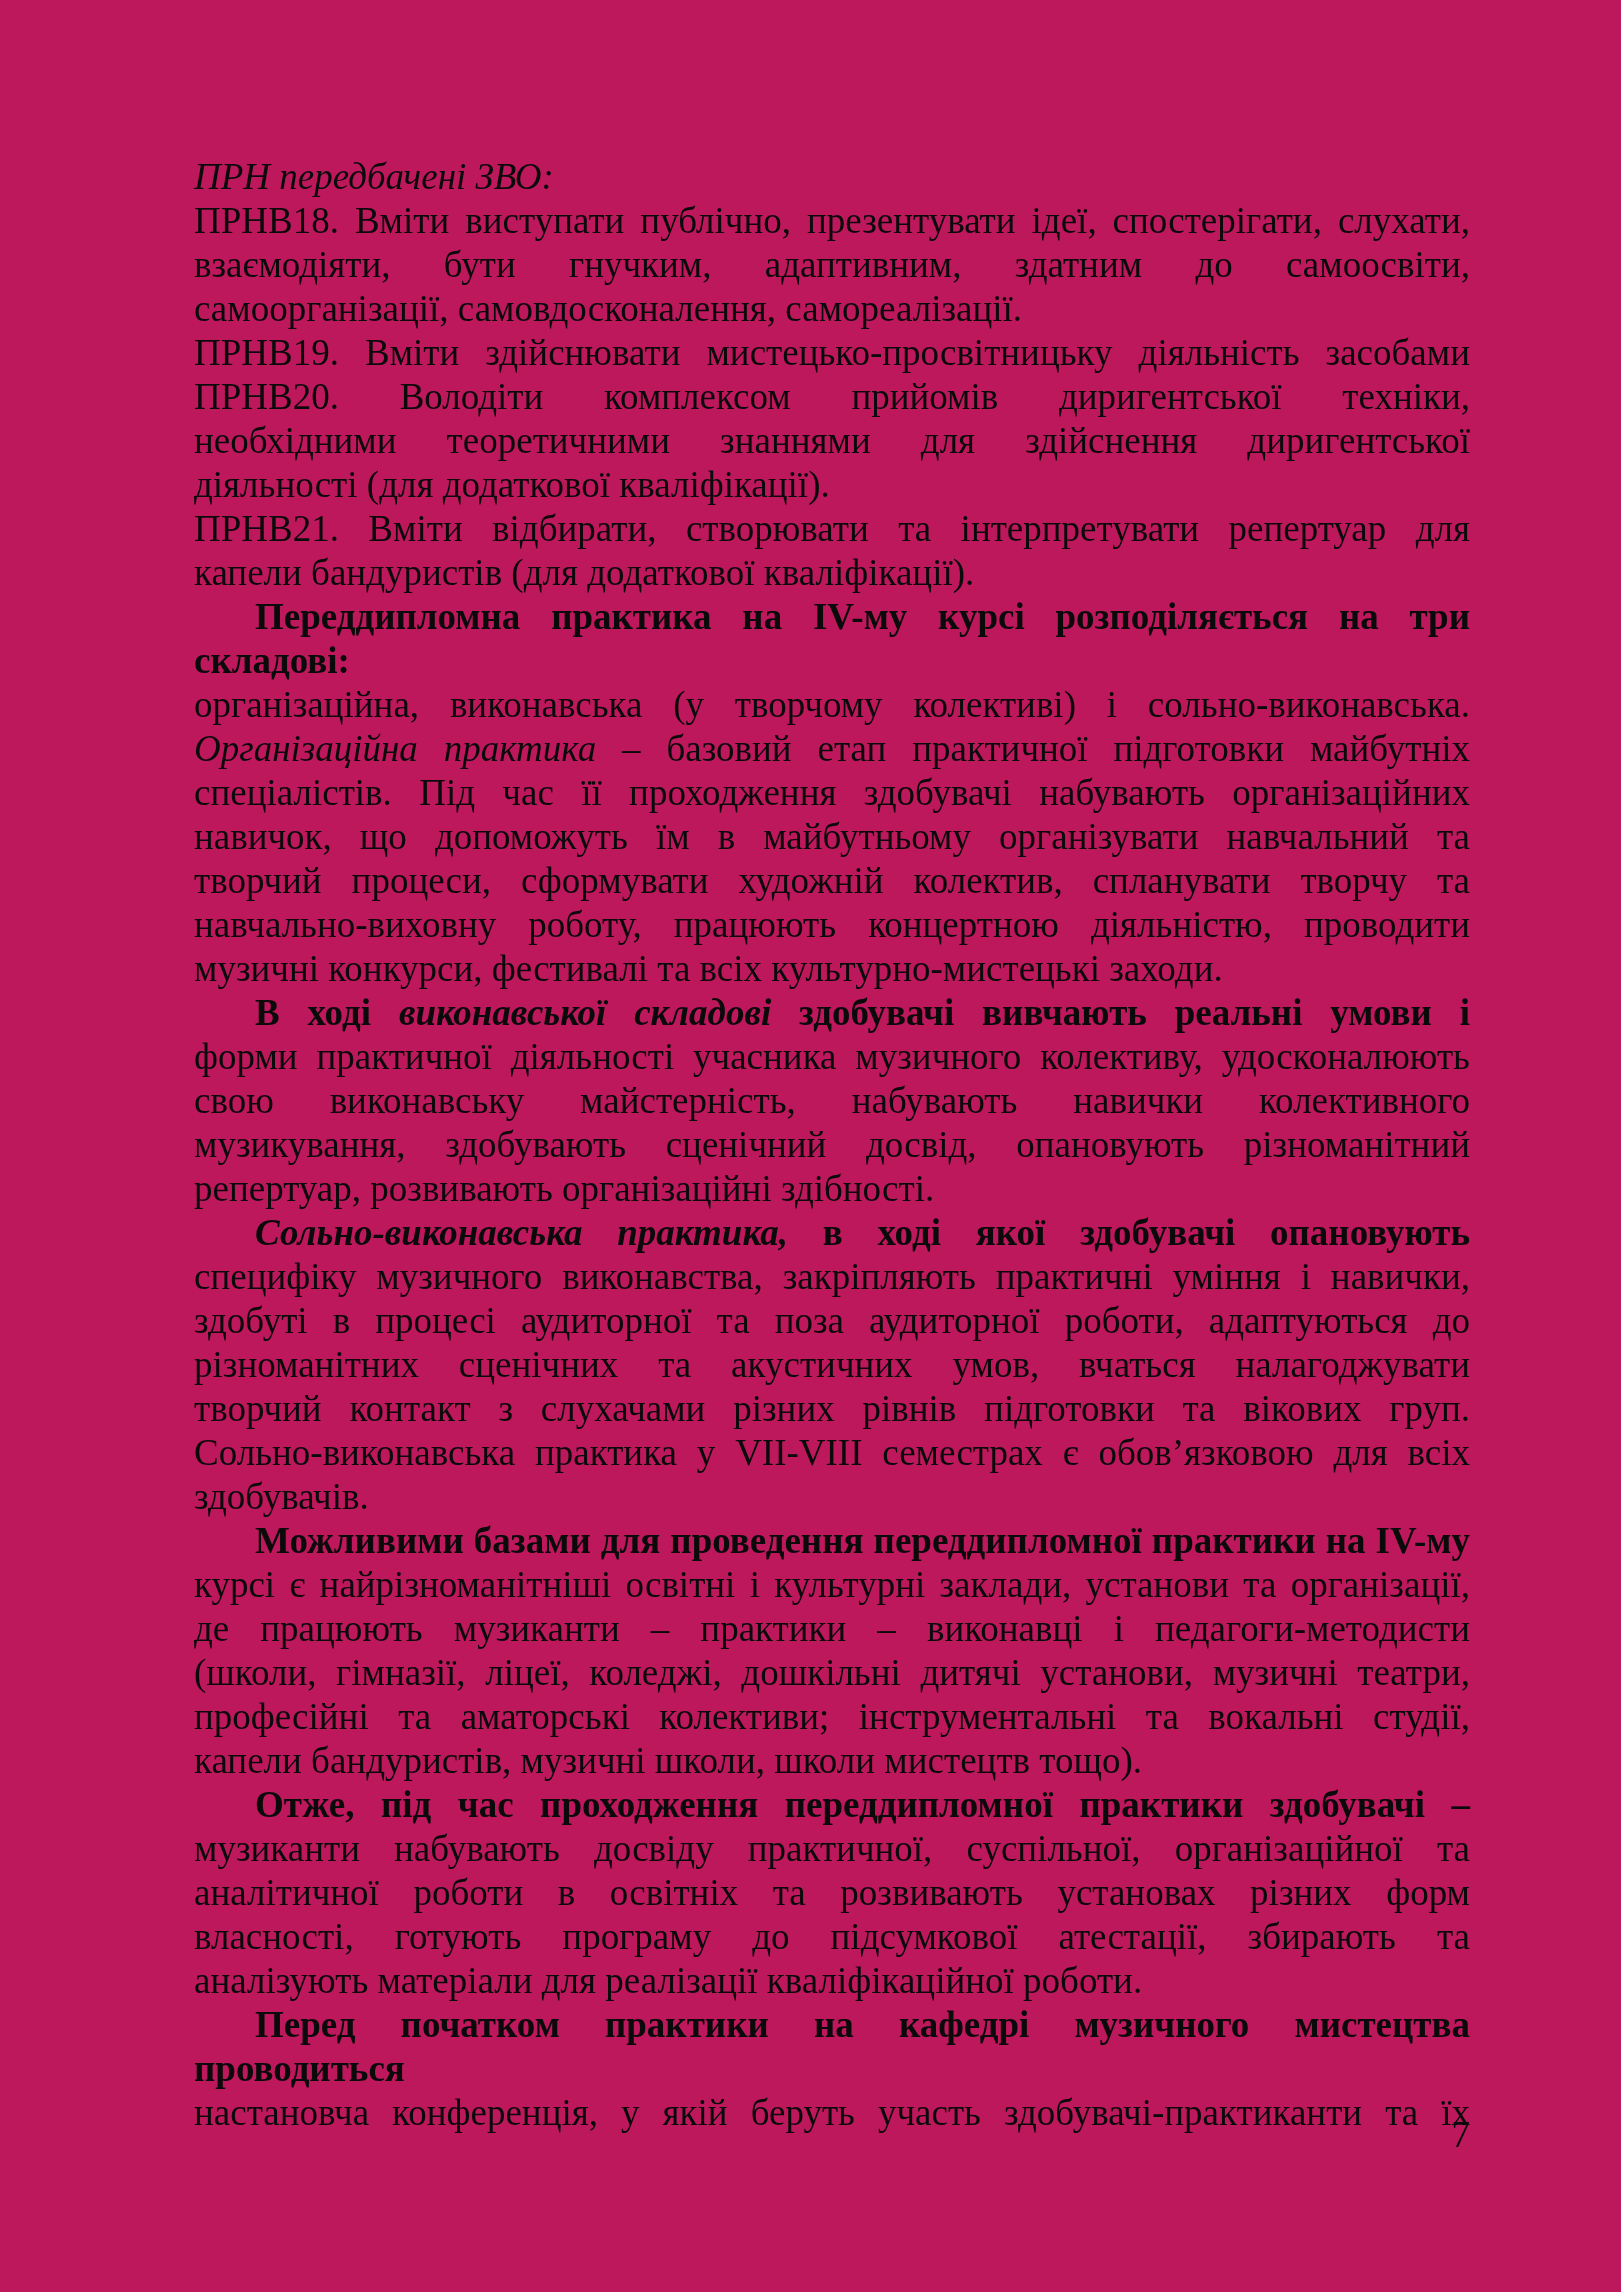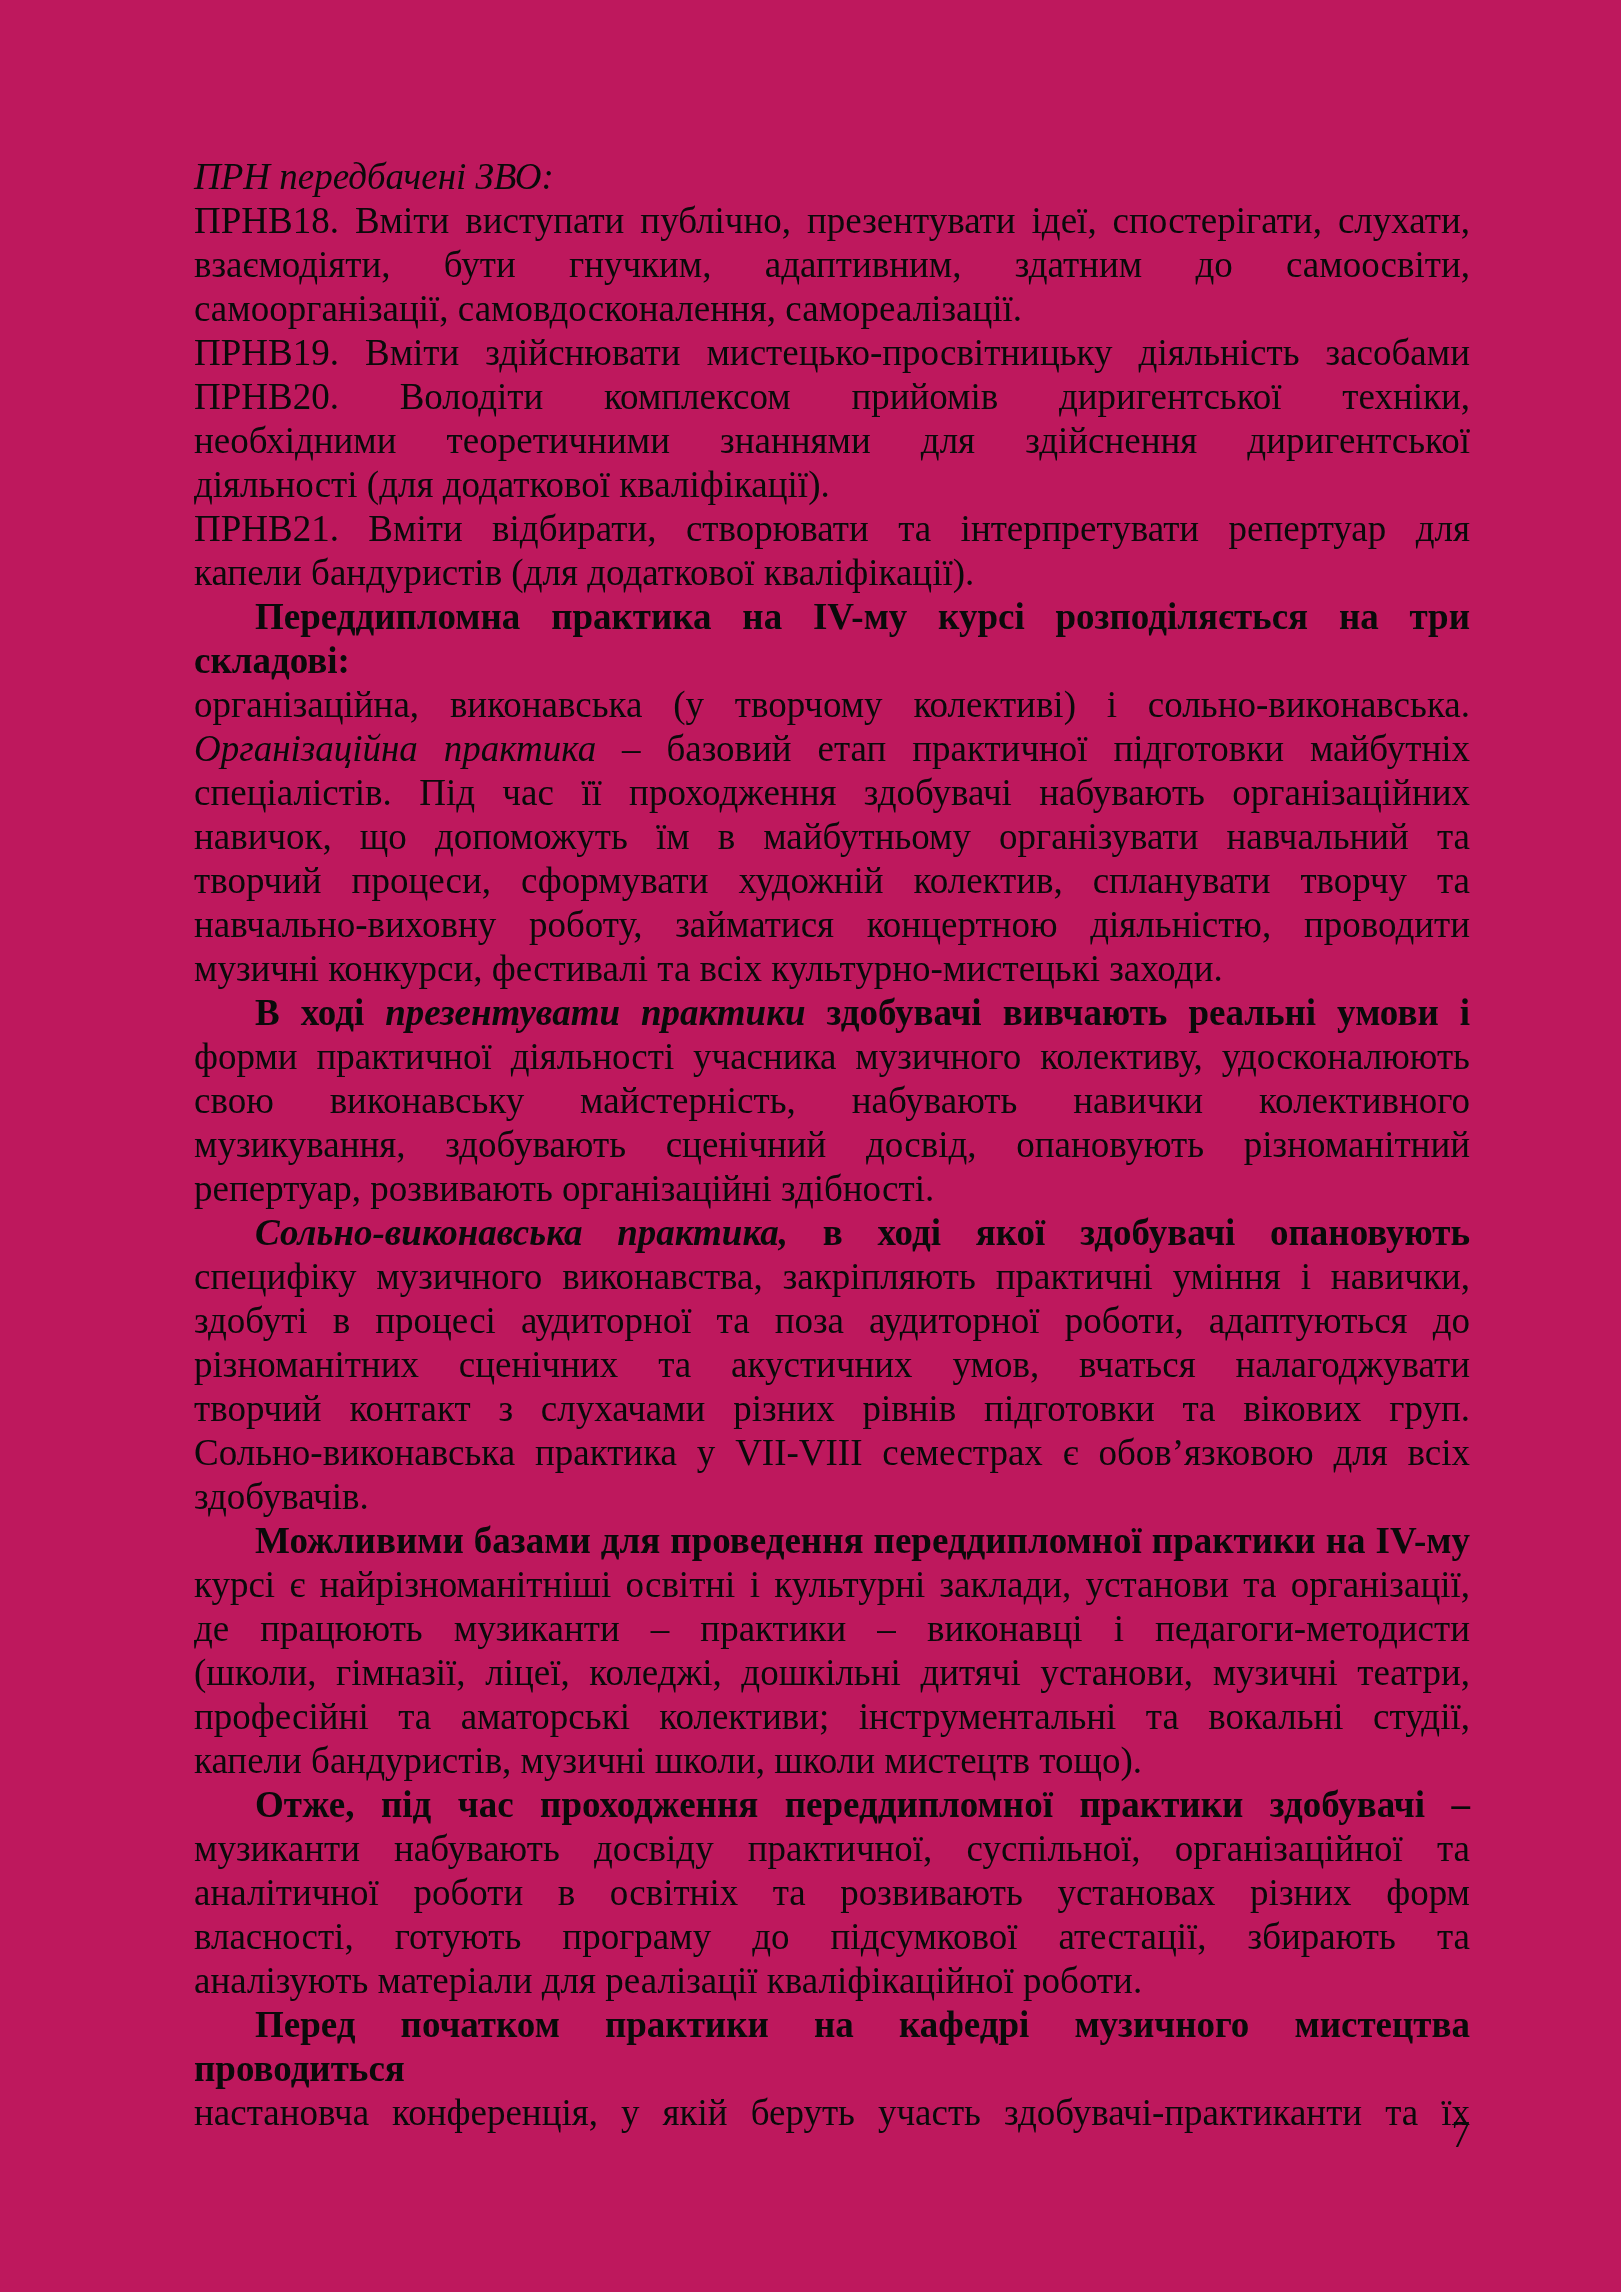--- a/index.html
+++ b/index.html
@@ -65,23 +65,23 @@
       <div class="line"><span>необхідними теоретичними знаннями для здійснення диригентської</span></div>
       <div class="line final"><span>діяльності (для додаткової кваліфікації).</span></div>
       <div class="line"><span>ПРНВ21. Вміти відбирати, створювати та інтерпретувати репертуар для</span></div>
       <div class="line final"><span>капели бандуристів (для додаткової кваліфікації).</span></div>
       <div class="line indent"><span>Переддипломна практика на IV-му курсі розподіляється на три складові:</span></div>
       <div class="line"><span>організаційна, виконавська (у творчому колективі) і сольно-виконавська.</span></div>
       <div class="line"><span class="it">Організаційна практика</span><span> – базовий етап практичної підготовки майбутніх</span></div>
       <div class="line"><span>спеціалістів. Під час її проходження здобувачі набувають організаційних</span></div>
       <div class="line"><span>навичок, що допоможуть їм в майбутньому організувати навчальний та</span></div>
       <div class="line"><span>творчий процеси, сформувати художній колектив, спланувати творчу та</span></div>
-      <div class="line"><span>навчально-виховну роботу, займатися концертною діяльністю, проводити</span></div>
+      <div class="line"><span>навчально-виховну роботу, працюють концертною діяльністю, проводити</span></div>
       <div class="line final"><span>музичні конкурси, фестивалі та всіх культурно-мистецькі заходи.</span></div>
-      <div class="line indent"><span>В ході </span><span class="it">презентувати практики</span><span> здобувачі вивчають реальні умови і</span></div>
+      <div class="line indent"><span>В ході </span><span class="it">виконавської складові</span><span> здобувачі вивчають реальні умови і</span></div>
       <div class="line"><span>форми практичної діяльності учасника музичного колективу, удосконалюють</span></div>
       <div class="line"><span>свою виконавську майстерність, набувають навички колективного</span></div>
       <div class="line"><span>музикування, здобувають сценічний досвід, опановують різноманітний</span></div>
       <div class="line final"><span>репертуар, розвивають організаційні здібності.</span></div>
       <div class="line indent"><span class="it">Сольно-виконавська практика,</span><span> в ході якої здобувачі опановують</span></div>
       <div class="line"><span>специфіку музичного виконавства, закріпляють практичні уміння і навички,</span></div>
       <div class="line"><span>здобуті в процесі аудиторної та поза аудиторної роботи, адаптуються до</span></div>
       <div class="line"><span>різноманітних сценічних та акустичних умов, вчаться налагоджувати</span></div>
       <div class="line"><span>творчий контакт з слухачами різних рівнів підготовки та вікових груп.</span></div>
       <div class="line"><span>Сольно-виконавська практика у VII-VIII семестрах є обов’язковою для всіх</span></div>

